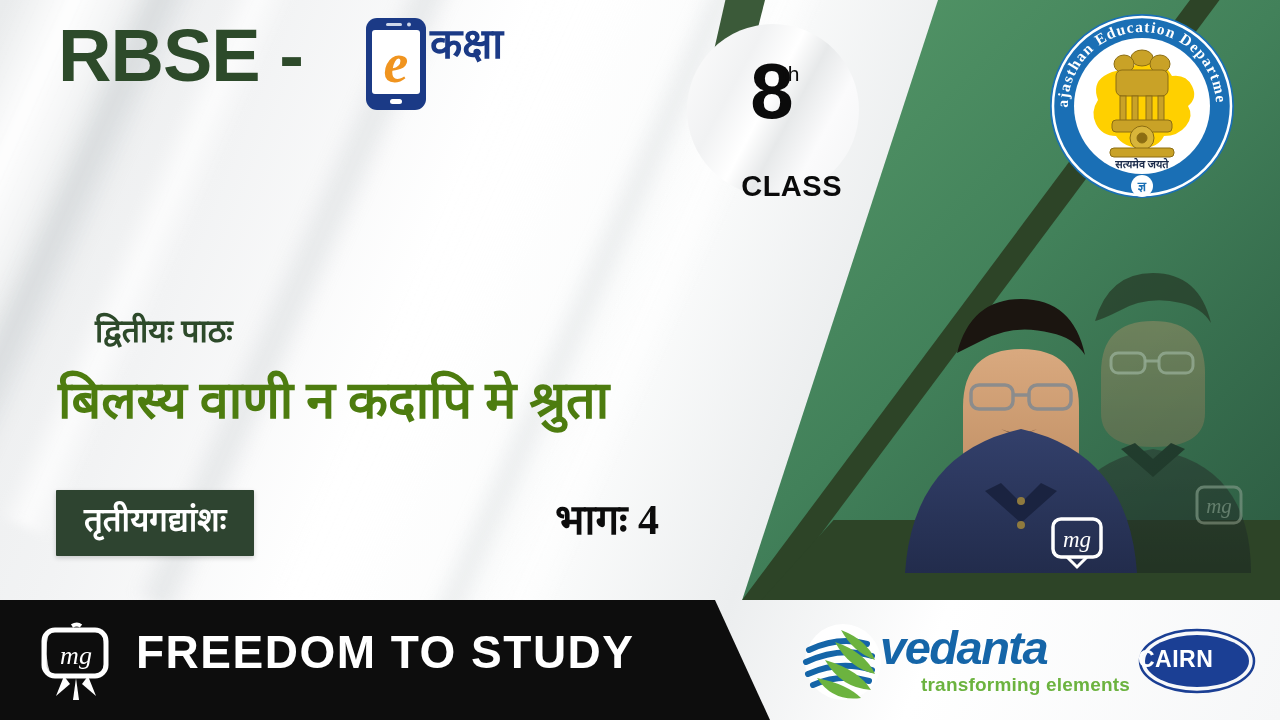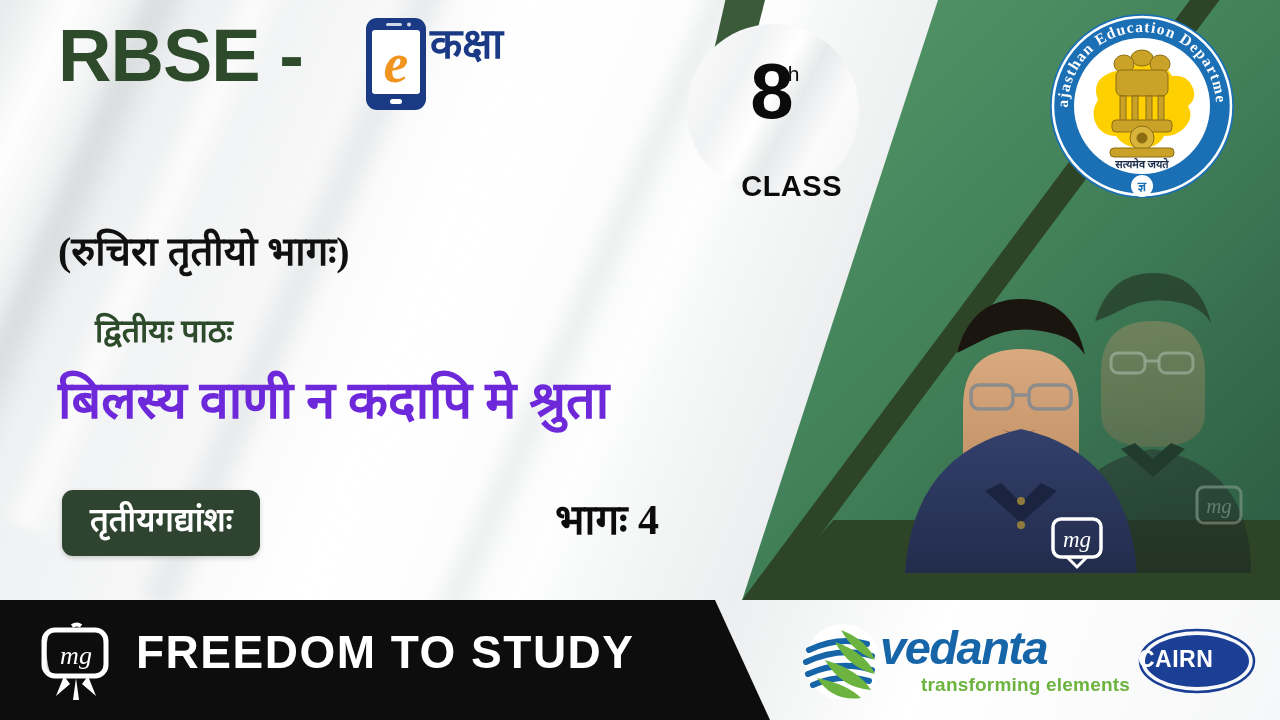--- a/index.html
+++ b/index.html
@@ -58,23 +58,23 @@
   .ekaksha{position:absolute;left:430px;top:23px;font-size:42px;font-weight:bold;color:#1b3a86;line-height:1;
     font-family:"Liberation Serif","DejaVu Serif",serif;}
   .sanskrit-sub{position:absolute;left:245px;top:113px;font-size:40px;font-weight:bold;color:#121212;
     font-family:"Liberation Serif","DejaVu Serif",serif;line-height:1;}
 
   
   .book-part{position:absolute;left:58px;top:228px;font-size:40px;font-weight:bold;color:#101010;
     font-family:"Liberation Serif","DejaVu Serif",serif;line-height:1.2;}
   .lesson-no{position:absolute;left:60px;top:312px;font-size:32px;font-weight:bold;color:#2d4a2a;
     font-family:"Liberation Serif","DejaVu Serif",serif;line-height:1.2;margin-left:35px;}
-  .lesson-title{position:absolute;left:58px;top:368px;font-size:52px;font-weight:bold;color:#6d28d9;
+  .lesson-title{position:absolute;left:58px;top:368px;font-size:52px;font-weight:bold;color:#4d7c0f;
     font-family:"Liberation Serif","DejaVu Serif",serif;line-height:1.25;white-space:nowrap;}
-  .passage-badge{position:absolute;left:62px;top:490px;padding:11px 28px 15px 28px;border-radius:11px;
+  .passage-badge{position:absolute;left:56px;top:490px;padding:11px 28px 15px 28px;border-radius:1px;
     background:#2e4430;color:#ffffff;font-size:33px;font-weight:bold;
     font-family:"Liberation Serif","DejaVu Serif",serif;line-height:1.2;box-shadow:0 2px 5px rgba(0,0,0,.18);}
   .part-no{position:absolute;left:555px;top:495px;font-size:42px;font-weight:bold;color:#0c0c0c;
     font-family:"Liberation Serif","DejaVu Serif",serif;line-height:1.2;white-space:nowrap;}
 
   
   .teachers{position:absolute;left:905px;top:225px;width:375px;height:375px;}
 
   
   .black-bar{position:absolute;left:0;top:600px;width:770px;height:120px;background:#0d0d0d;
@@ -214,21 +214,20 @@
       <rect x="2" y="2" width="60" height="92" rx="11" fill="#1b3a86"></rect>
       <rect x="8" y="14" width="48" height="64" rx="3" fill="#ffffff"></rect>
       <rect x="22" y="7" width="16" height="3" rx="1.5" fill="#cfd8ea"></rect>
       <circle cx="45" cy="8.5" r="2" fill="#cfd8ea"></circle>
       <rect x="26" y="83" width="12" height="5" rx="2.5" fill="#ffffff"></rect>
       <text x="32" y="66" text-anchor="middle" font-family="Liberation Serif, serif" font-size="56" font-style="italic" font-weight="bold" fill="#f0941f">e</text>
     </svg>
   </div>
   <div class="ekaksha">कक्षा</div>
 
-  <div class="book-part">(रुचिरा तृतीयो भागः)</div>
   <div class="lesson-no">द्वितीयः पाठः</div>
   <div class="lesson-title">बिलस्य वाणी न कदापि मे श्रुता</div>
   <div class="passage-badge">तृतीयगद्यांशः</div>
   <div class="part-no">भागः 4</div>
 
   <div class="black-bar"></div>
   <div class="mg-bottom">
     <svg width="84" height="80" viewBox="0 0 84 80">
       <rect x="10" y="8" width="62" height="46" rx="11" fill="none" stroke="#ffffff" stroke-width="5"></rect>
       <path d="M14 10 q-6 22 2 44" fill="none" stroke="#ffffff" stroke-width="2" opacity=".8"></path>

